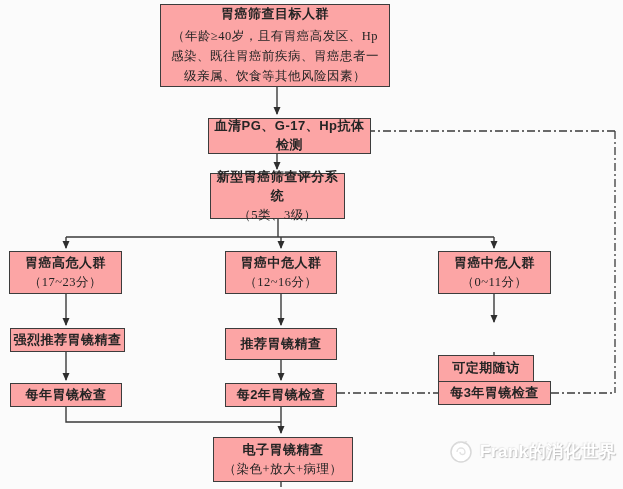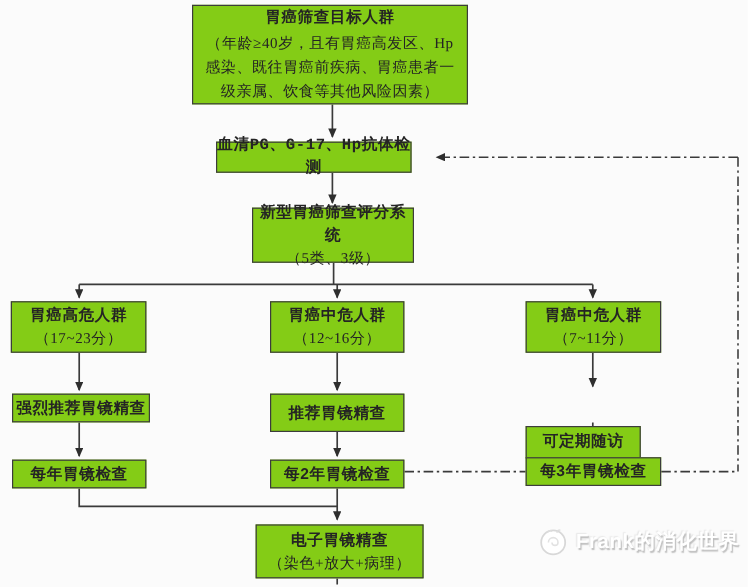--- a/index.html
+++ b/index.html
@@ -13,21 +13,21 @@
     background:#fbfbfb;
     overflow:hidden;
   }
   .connectors{
     position:absolute;left:0;top:0;width:623px;height:489px;
   }
   .node{
     position:absolute;
     box-sizing:border-box;
     border:1.5px solid #3c3c3c;
-    background:#84cc16;
+    background:#fca5a5;
     display:flex;
     flex-direction:column;
     align-items:center;
     justify-content:center;
     color:#242424;
     text-align:center;
     line-height:1.45;
   }
   .node-title{
     font-weight:700;
@@ -108,42 +108,42 @@
       <line x1="551" y1="393" x2="615" y2="393"></line>
       <line x1="337" y1="393" x2="438" y2="393"></line>
     </g>
   </svg>
 
   <div class="node big" style="left:160px;top:4px;width:230px;height:83px;">
     <div class="node-title">胃癌筛查目标人群</div>
     <div class="node-body">（年龄≥40岁，且有胃癌高发区、Hp感染、既往胃癌前疾病、胃癌患者一级亲属、饮食等其他风险因素）</div>
   </div>
 
-  <div class="node" style="left:180px;top:118px;width:163px;height:26px;font-family:Liberation Mono, monospace;">
+  <div class="node" style="left:208px;top:118px;width:163px;height:36px;">
     <div class="node-title">血清PG、G-17、Hp抗体检测</div>
   </div>
 
   <div class="node" style="left:210px;top:173px;width:135px;height:46px;">
     <div class="node-title">新型胃癌筛查评分系统</div>
     <div class="node-body">（5类、3级）</div>
   </div>
 
   <div class="node" style="left:9px;top:251px;width:113px;height:43px;">
     <div class="node-title">胃癌高危人群</div>
     <div class="node-body">（17~23分）</div>
   </div>
 
   <div class="node" style="left:225px;top:251px;width:112px;height:43px;">
     <div class="node-title">胃癌中危人群</div>
     <div class="node-body">（12~16分）</div>
   </div>
 
   <div class="node" style="left:438px;top:251px;width:113px;height:43px;">
     <div class="node-title">胃癌中危人群</div>
-    <div class="node-body">（7~11分）</div>
+    <div class="node-body">（0~11分）</div>
   </div>
 
   <div class="node" style="left:10px;top:328px;width:115px;height:24px;">
     <div class="node-title">强烈推荐胃镜精查</div>
   </div>
 
   <div class="node" style="left:225px;top:328px;width:112px;height:32px;">
     <div class="node-title">推荐胃镜精查</div>
   </div>
 

